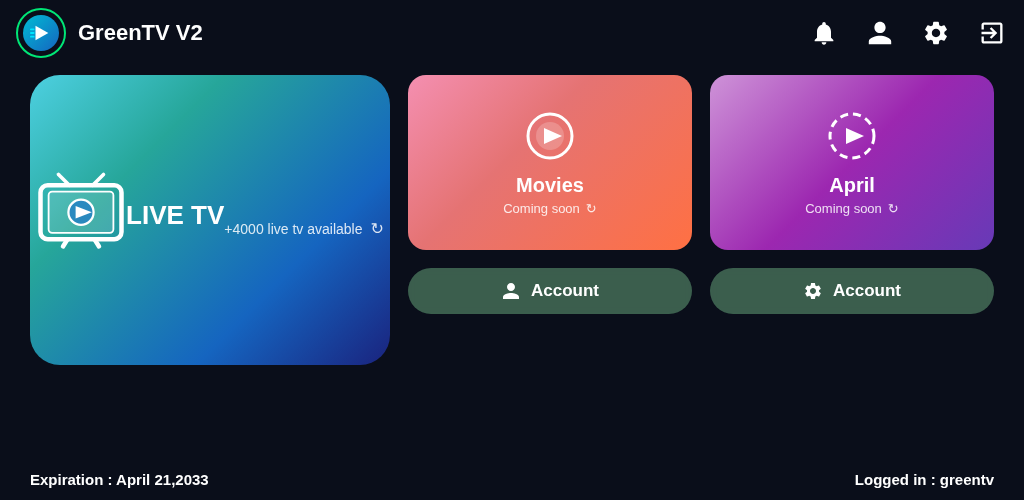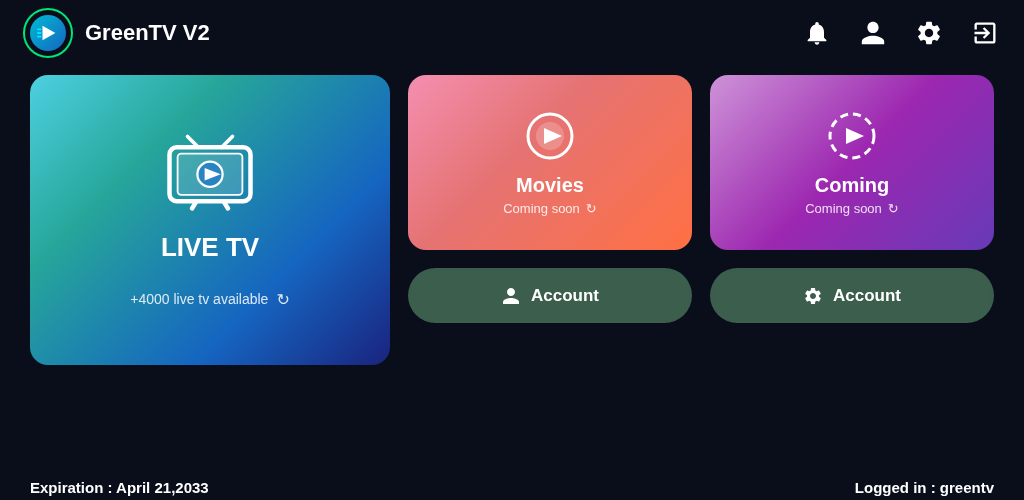--- a/index.html
+++ b/index.html
@@ -11,21 +11,21 @@
       color: #fff;
       overflow: hidden;
       position: relative;
     }
 
     
     .header {
       display: flex;
       align-items: center;
       justify-content: space-between;
-      padding: 12px 23px;
+      padding: 12px 16px;
       height: 65px;
     }
     .logo-area {
       display: flex;
       align-items: center;
       gap: 12px;
     }
     .logo-circle {
       width: 50px;
       height: 50px;
@@ -86,23 +86,23 @@
       display: flex;
       gap: 18px;
       align-items: flex-start;
     }
 
     
     .card-live-tv {
       width: 360px;
       height: 290px;
       background: linear-gradient(135deg, #4dd0e1 0%, #26a69a 30%, #1565c0 70%, #1a237e 100%);
-      border-radius: 18px;
-      display: flex;
-      flex-direction: column;
+      border-radius: 30px;
+      display: flex;
+      flex-direction: row;
       align-items: center;
       justify-content: center;
       cursor: pointer;
       flex-shrink: 0;
     }
     .tv-icon {
       margin-bottom: 16px;
     }
     .tv-icon svg {
       width: 90px;
@@ -178,21 +178,21 @@
       text-align: center;
     }
 
     
     .bottom-buttons {
       display: flex;
       gap: 18px;
     }
     .btn-action {
       flex: 1;
-      height: 55px;
+      height: 46px;
       background: rgba(100,160,120,0.55);
       border: none;
       border-radius: 30px;
       color: #fff;
       font-size: 17px;
       font-weight: 600;
       display: flex;
       align-items: center;
       justify-content: center;
       gap: 10px;
@@ -205,21 +205,21 @@
     }
     .btn-icon svg {
       width: 20px;
       height: 20px;
       fill: #fff;
     }
 
     
     .footer {
       position: absolute;
-      bottom: 4px;
+      bottom: 12px;
       left: 30px;
       right: 30px;
       display: flex;
       justify-content: space-between;
       align-items: center;
     }
     .footer-text {
       font-size: 15px;
       font-weight: 700;
       color: #fff;
@@ -315,21 +315,21 @@
         </div>
 
         <div class="card-series">
           <div class="card-icon">
             <svg viewBox="0 0 52 52" xmlns="http://www.w3.org/2000/svg">
 
               <circle cx="26" cy="26" r="22" fill="none" stroke="white" stroke-width="3" stroke-dasharray="8 5"></circle>
               <polygon points="20,18 38,26 20,34" fill="white"></polygon>
             </svg>
           </div>
-          <div class="card-title">Coming</div>
+          <div class="card-title">April</div>
           <div class="card-sub">
             <span>Coming soon</span>
             <span>↻</span>
           </div>
         </div>
       </div>
 
       <div class="bottom-buttons">
         <button class="btn-action">
           <span class="btn-icon">

